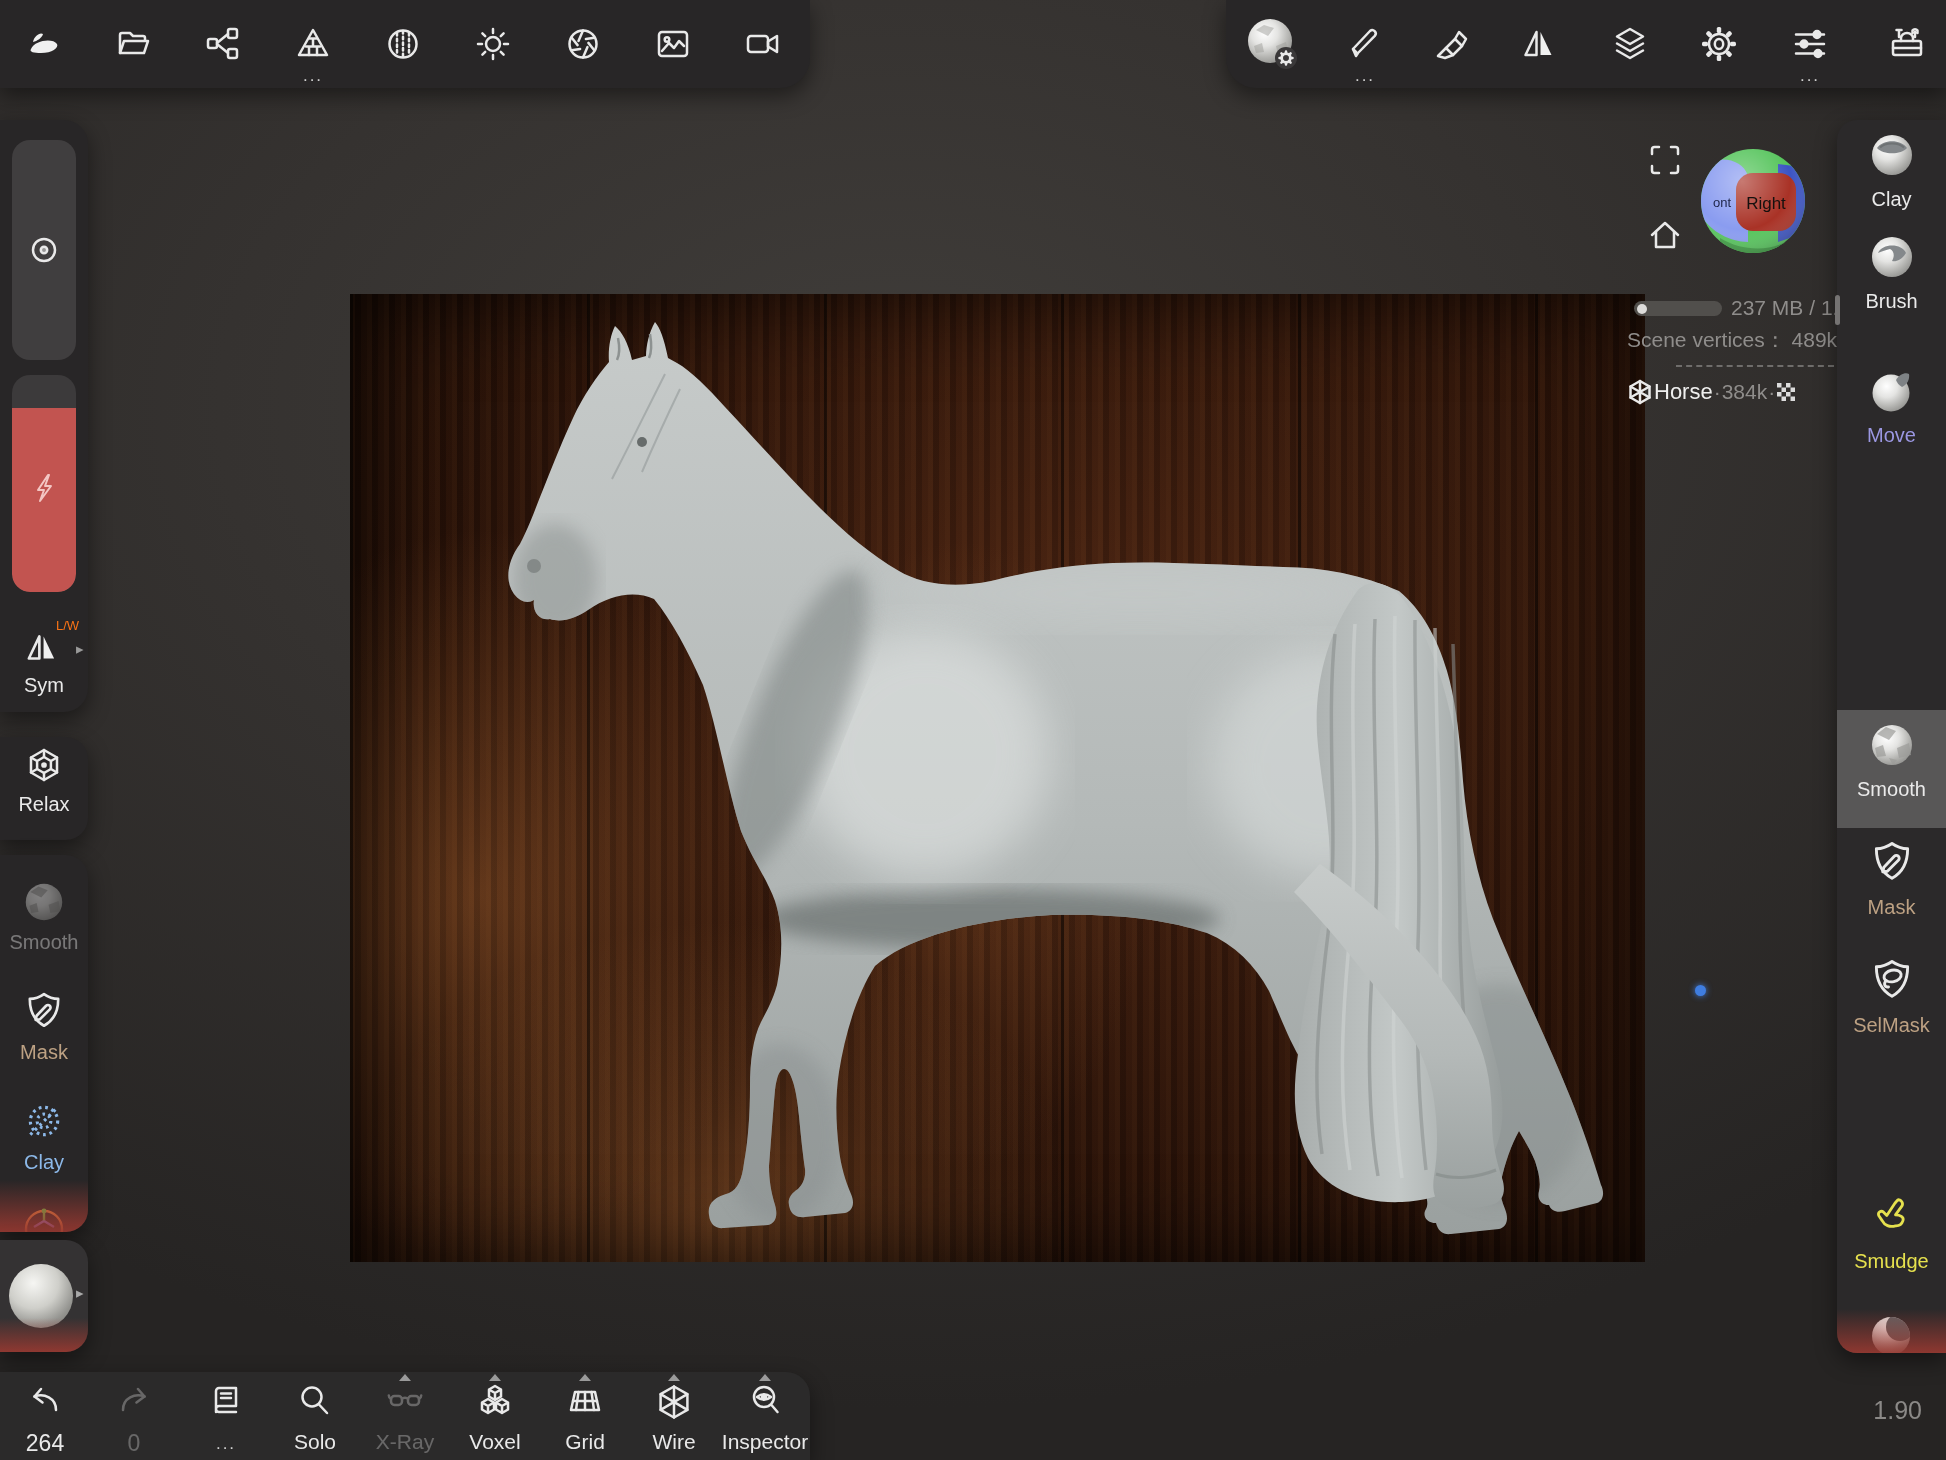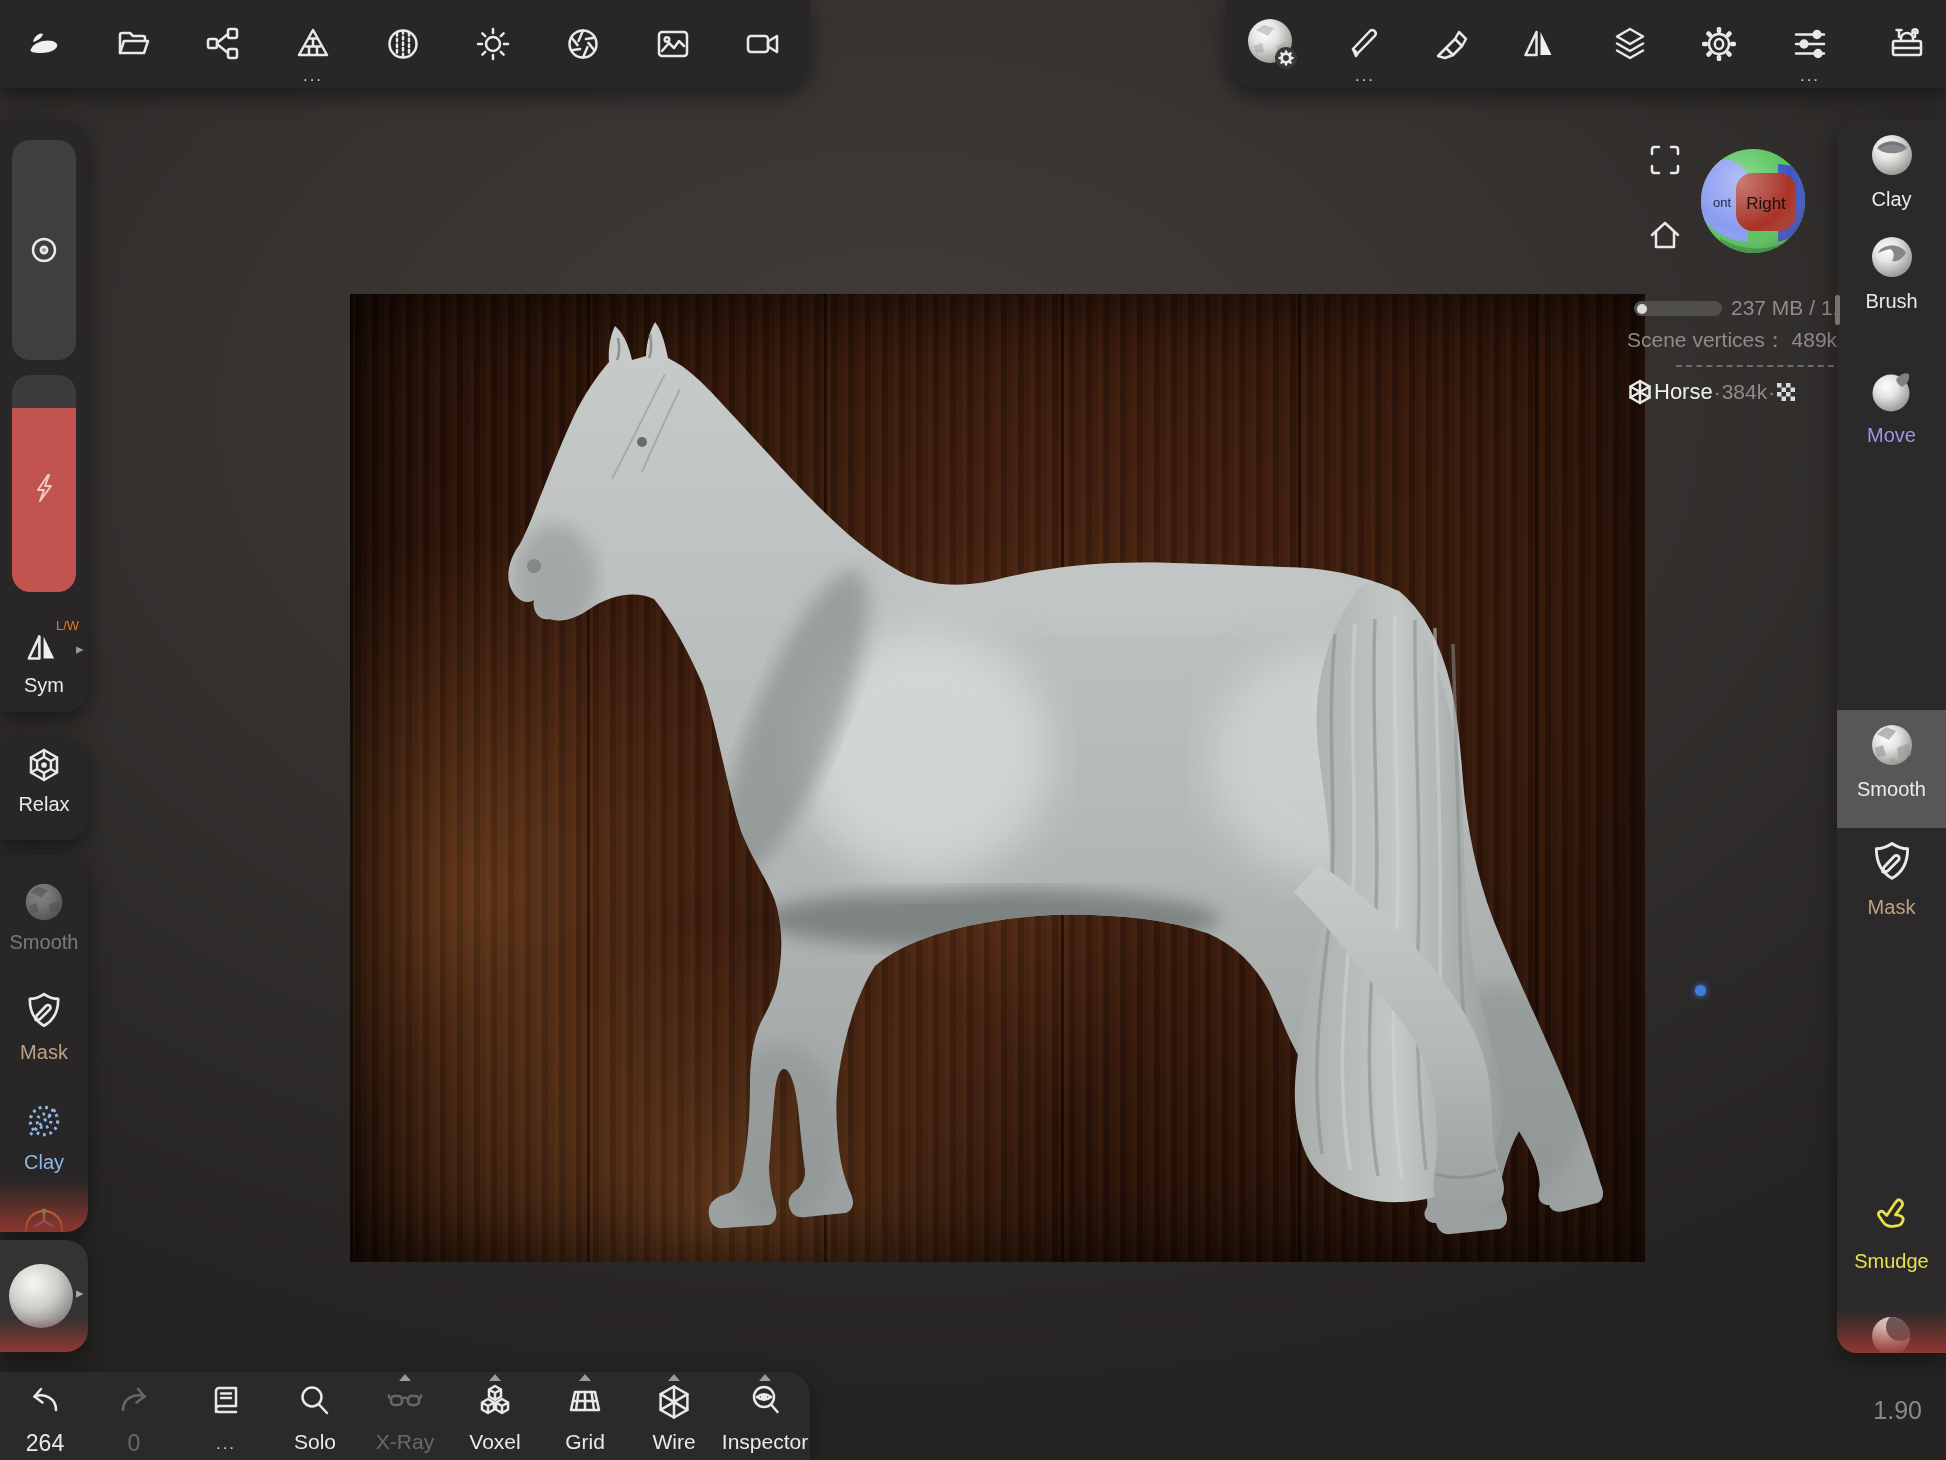--- a/index.html
+++ b/index.html
@@ -494,20 +494,30 @@
     <div class="rt-item" style="top:708px">
       <svg class="rt-icon" width="44" height="44" viewBox="0 0 38 38">
           <g class="icon" stroke="#bda183" stroke-width="2.3">
             <path d="M19,3 C24,6.5 29,7.5 32.5,7.5 C32.5,18 29,27.5 19,33 C9,27.5 5.5,18 5.5,7.5 C9,7.5 14,6.5 19,3 Z"></path>
             <path d="M12,23.5 L21,14 A2.4,2.4 0 0 1 24.5,17.5 L15,27 L11,27.5 Z"></path>
           </g>
         </svg>
       <div class="rt-lbl c-tan">Mask</div>
     </div>
 
+    <div class="rt-item" style="top:826px">
+      <svg class="rt-icon" width="44" height="44" viewBox="0 0 38 38">
+          <g class="icon" stroke="#bda183" stroke-width="2.3">
+            <path d="M19,3 C24,6.5 29,7.5 32.5,7.5 C32.5,18 29,27.5 19,33 C9,27.5 5.5,18 5.5,7.5 C9,7.5 14,6.5 19,3 Z"></path>
+            <ellipse cx="19.5" cy="15.5" rx="7.5" ry="5" transform="rotate(-12 19.5 15.5)"></ellipse>
+            <path d="M14,19.5 C11.5,22 12.5,25.5 16,25"></path>
+          </g>
+        </svg>
+      <div class="rt-lbl c-tan">SelMask</div>
+    </div>
 
 
     <div class="rt-item" style="top:1062px">
       <svg class="rt-icon" width="44" height="44" viewBox="0 0 38 38">
           <path d="M24,5 A3.6,3.6 0 0 1 27.5,10.5 L22,18 C26,18 29.5,20 28.5,23 A6.5,6.5 0 0 1 22,27.5 C17,29 12.5,27 10.5,23 L7.5,18.5 A2.6,2.6 0 0 1 11.5,15.5 L14.5,18.5 L21.5,8 Z" fill="none" stroke="#e6e14e" stroke-width="2.4" stroke-linejoin="round"></path>
         </svg>
       <div class="rt-lbl c-yellow">Smudge</div>
     </div>
 
     <div class="rt-item" style="top:1180px">

